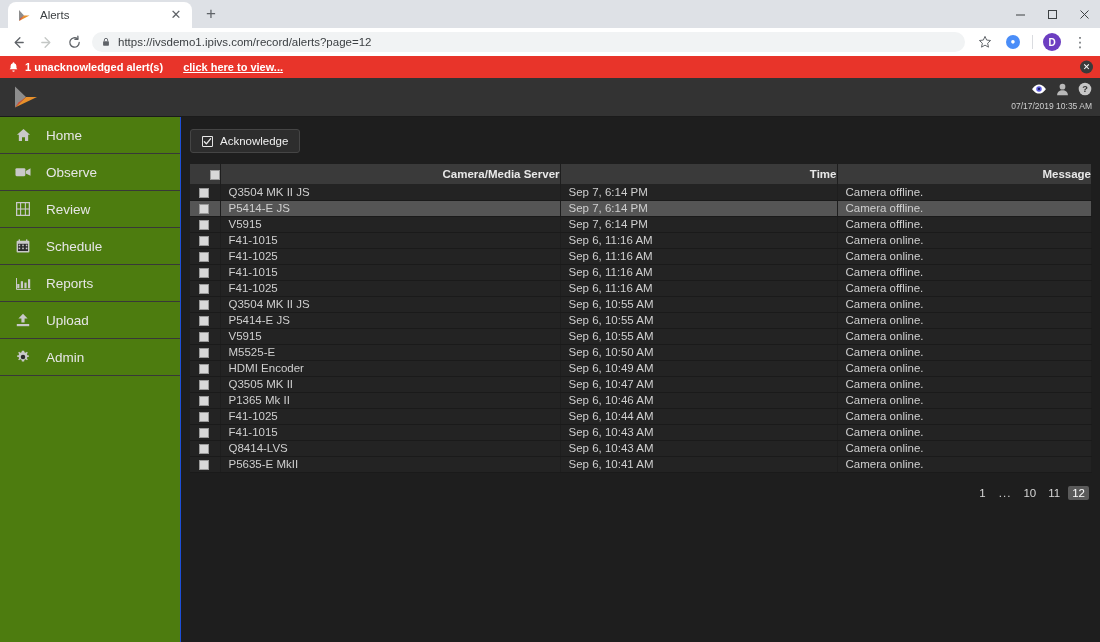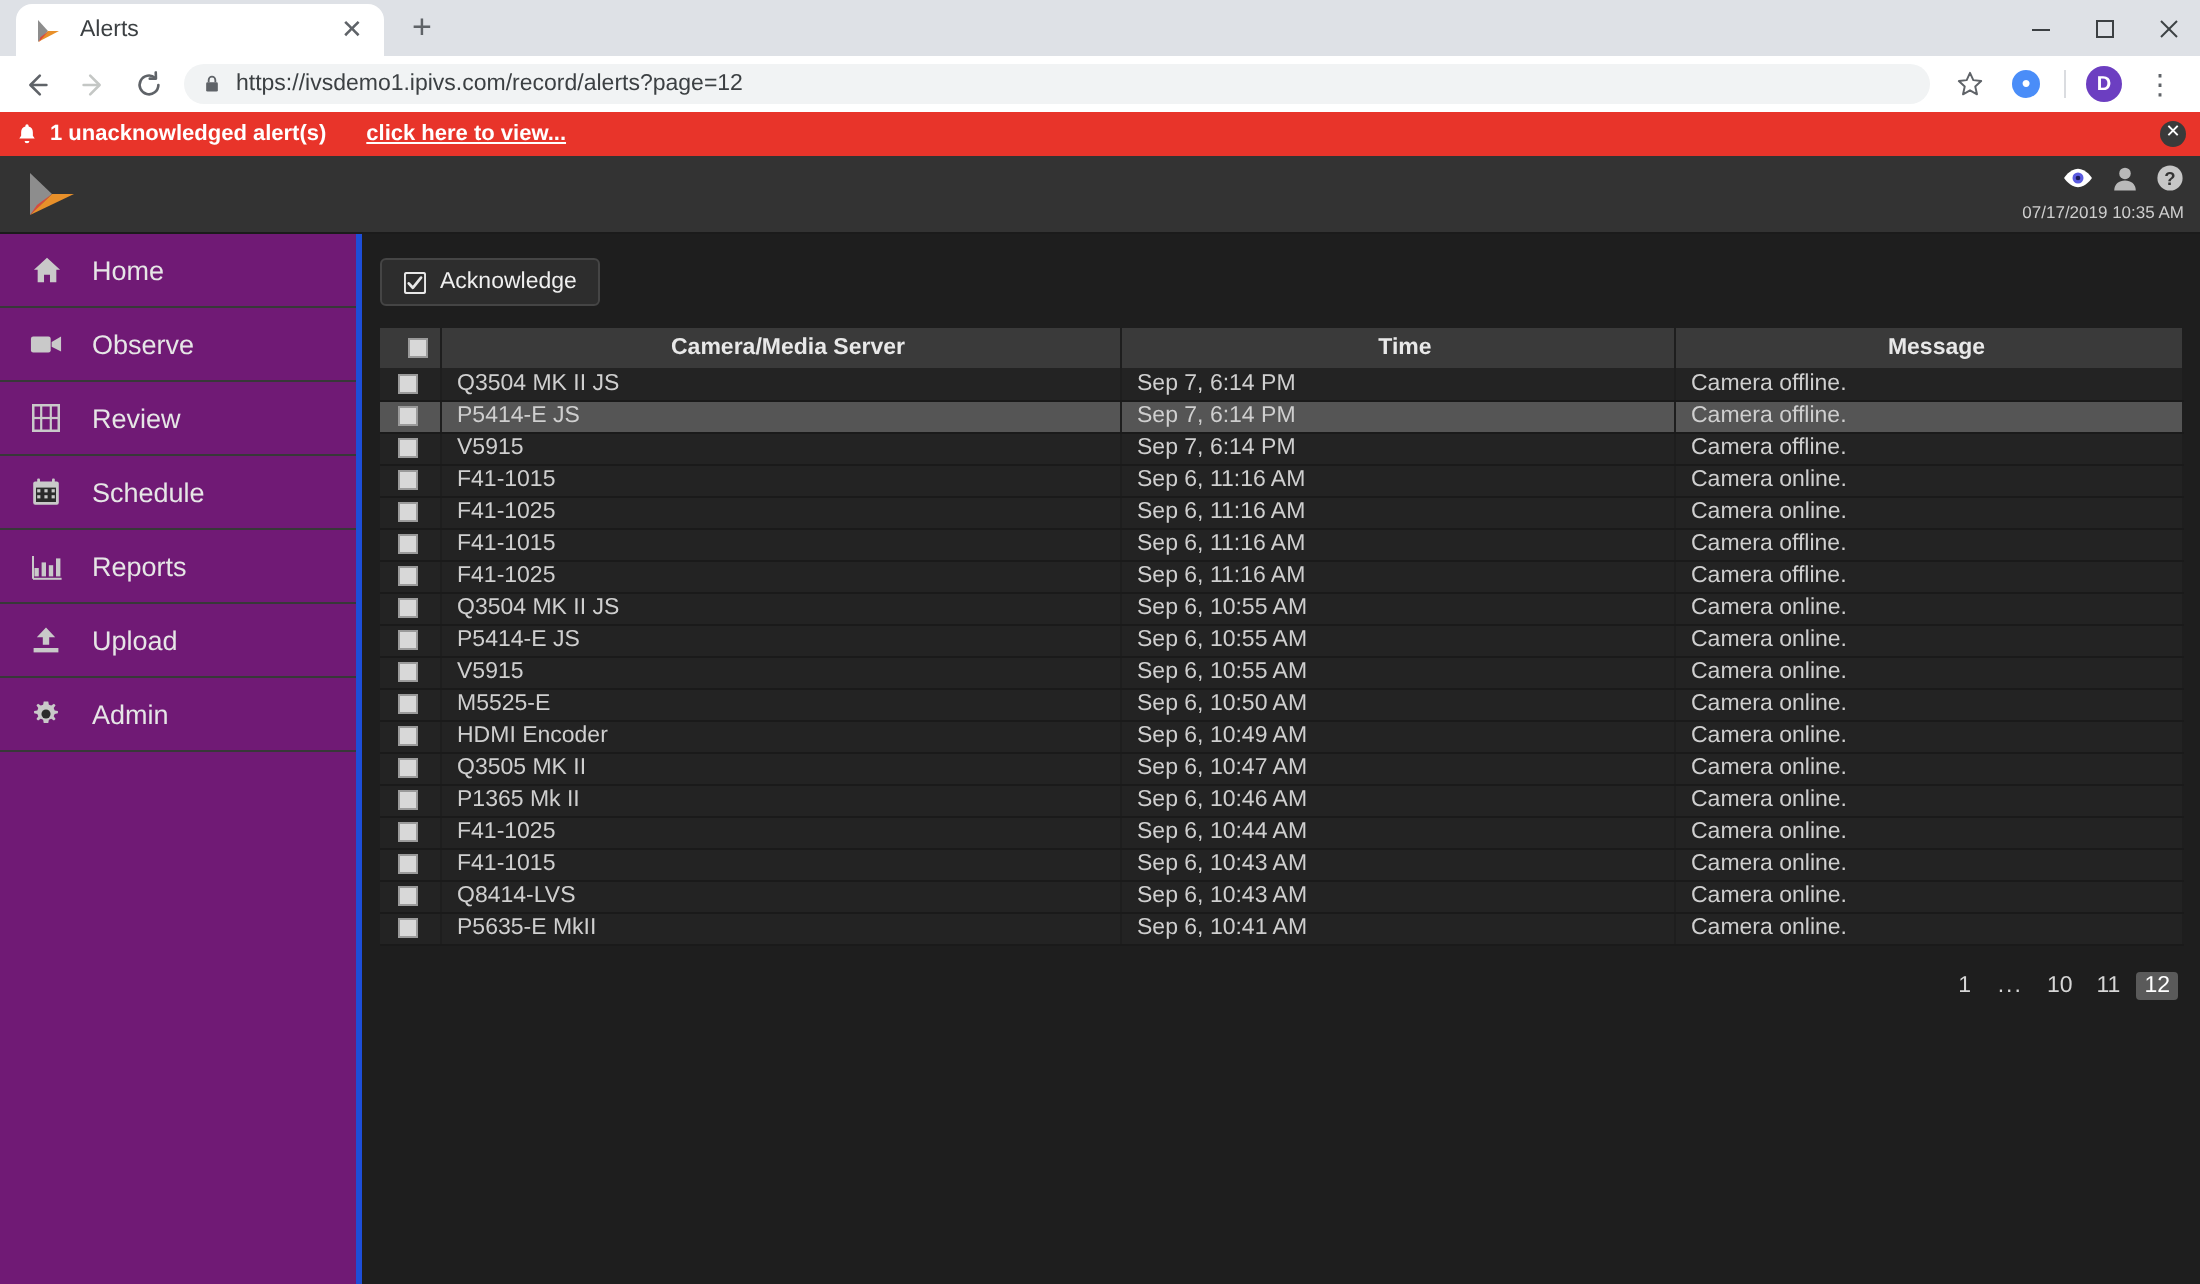--- a/index.html
+++ b/index.html
@@ -250,22 +250,22 @@
   
   .body-row {
     flex: 1 1 auto;
     display: flex;
     min-height: 0;
     background: #1e1e1e;
   }
   .sidebar {
     width: 181px;
     flex: 0 0 181px;
-    background: #701a75;
-    border-right: 3px solid #1d4ed8;
+    background: #4d7c0f;
+    border-right: 1px solid #1d4ed8;
     box-sizing: border-box;
   }
   .side-item {
     height: 37px;
     display: flex;
     align-items: center;
     padding-left: 13px;
     border-bottom: 1px solid #383838;
     box-sizing: border-box;
   }
@@ -316,21 +316,21 @@
   .alerts-table {
     width: 100%;
     border-collapse: collapse;
     table-layout: fixed;
   }
   .alerts-table th {
     background: #3a3a3a;
     color: #e8e8e8;
     font-size: 11.5px;
     font-weight: bold;
-    text-align: center;
+    text-align: right;
     height: 20px;
     padding: 0 0 0 8px;
     border-right: 1px solid #1e1e1e;
     box-sizing: border-box;
   }
   .alerts-table th.col-check { width: 30px; padding-left: 9px; }
   .alerts-table th.col-name { width: 340px; }
   .alerts-table th.col-time { width: 277px; }
   .alerts-table td {
     background: #232323;

